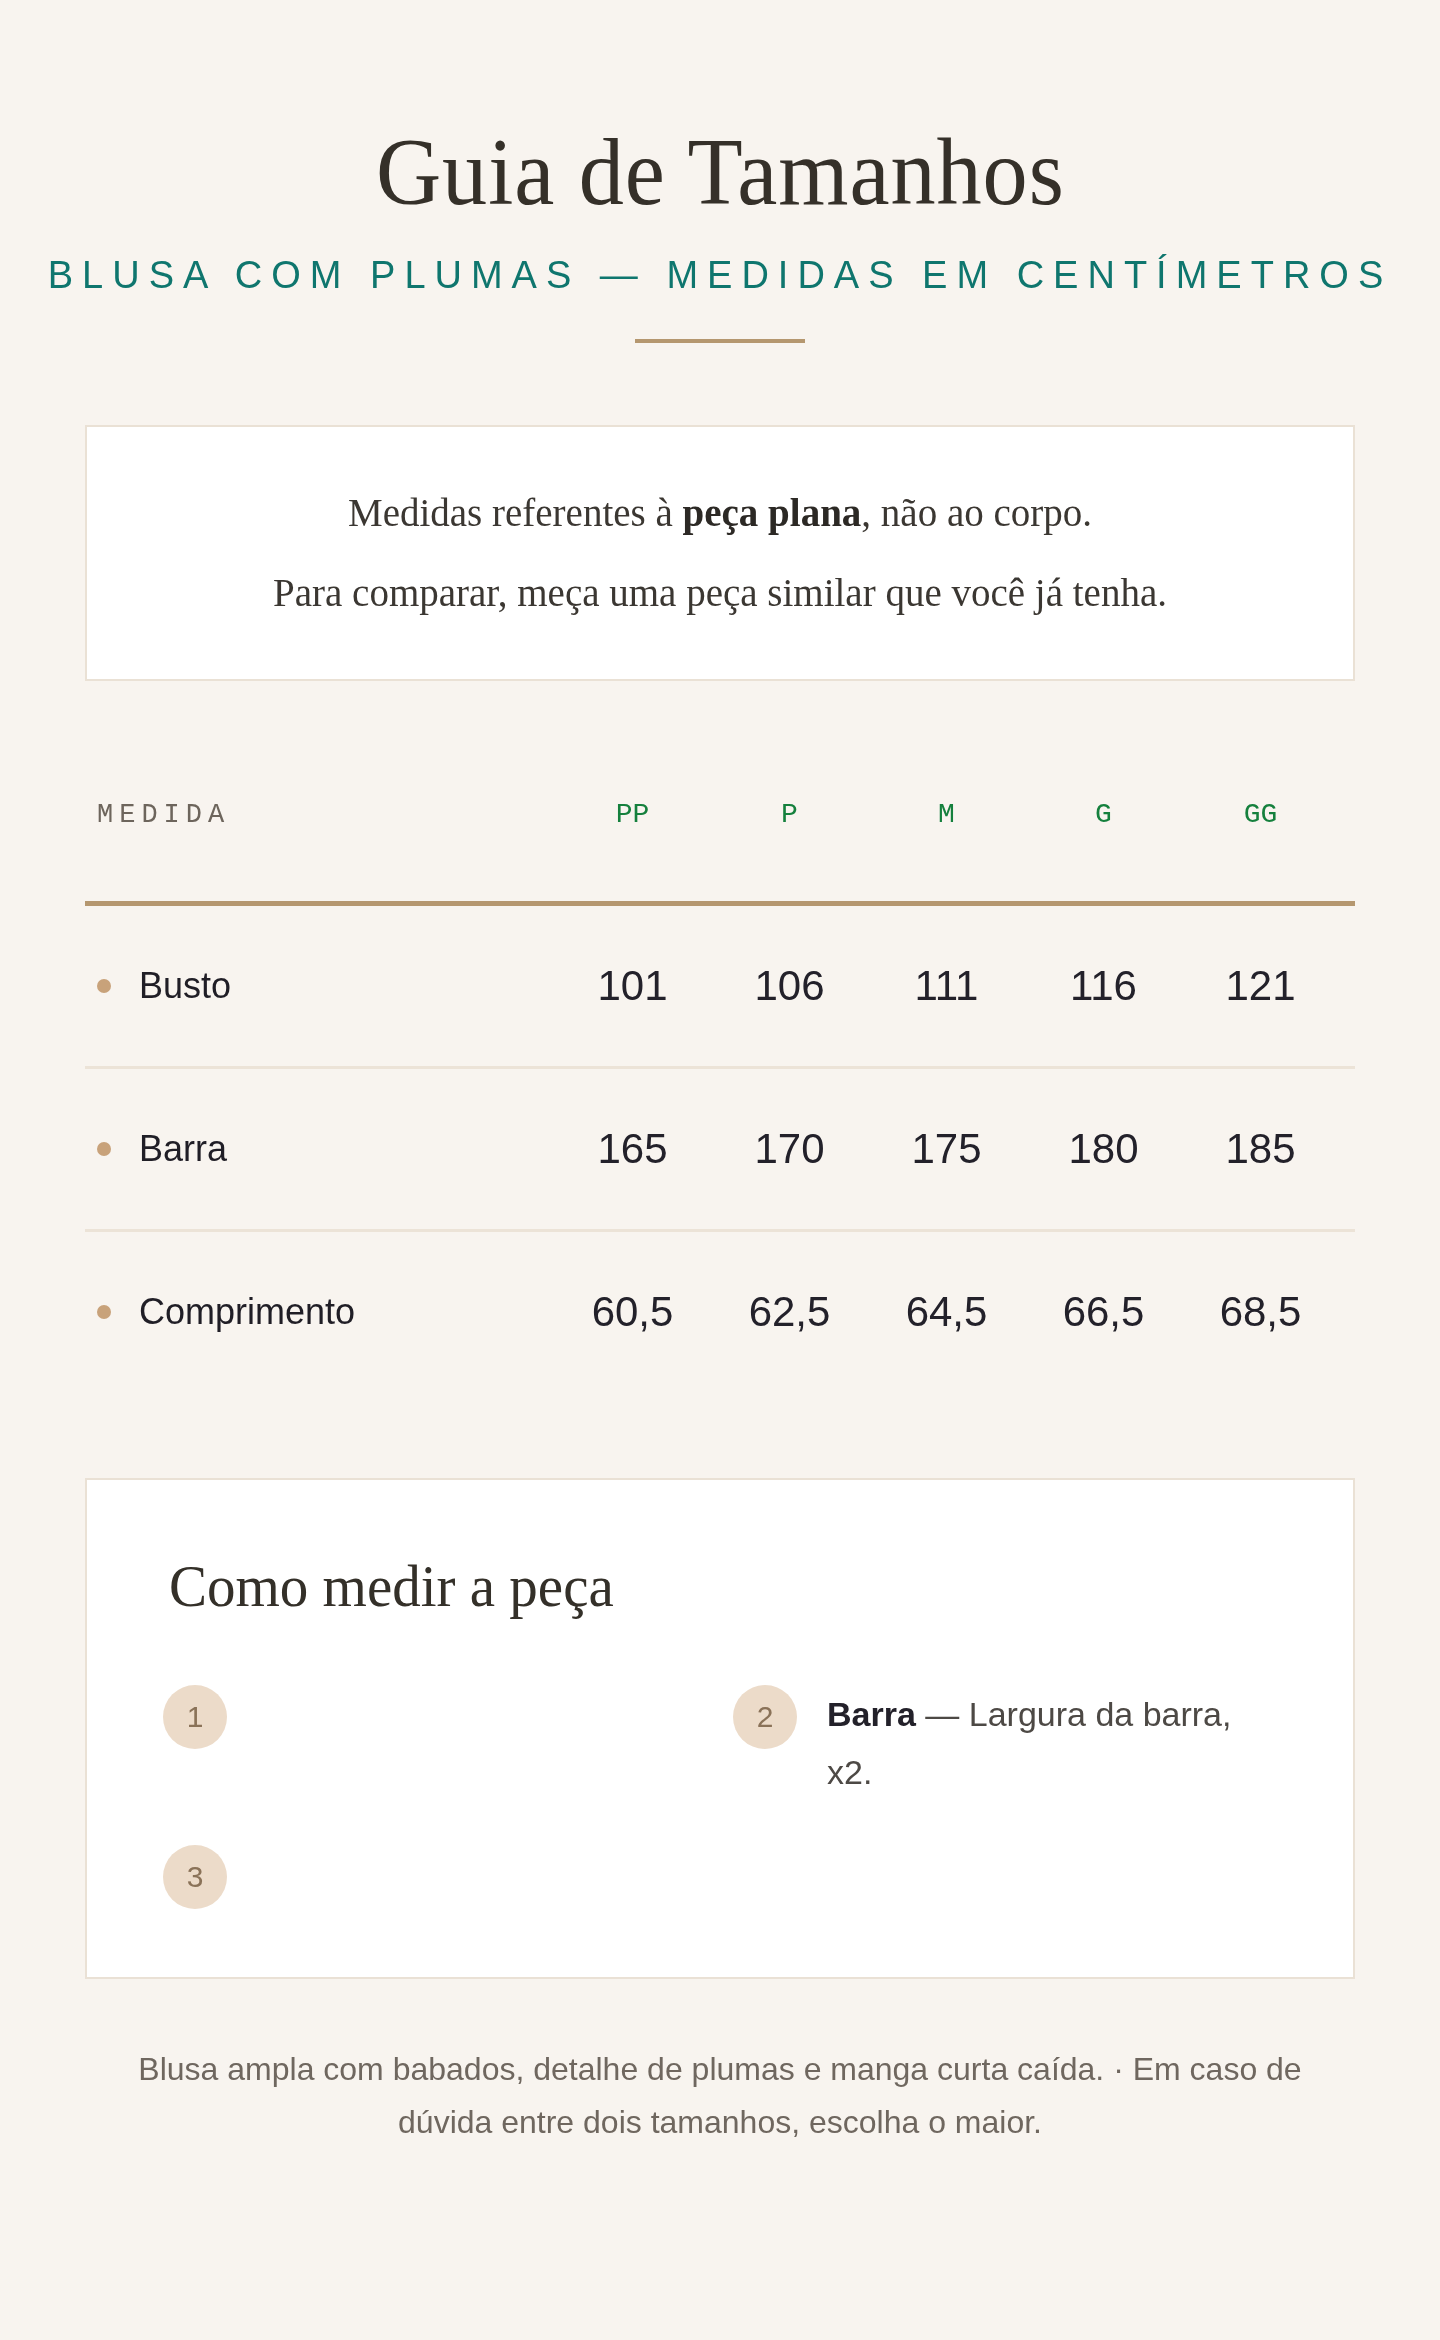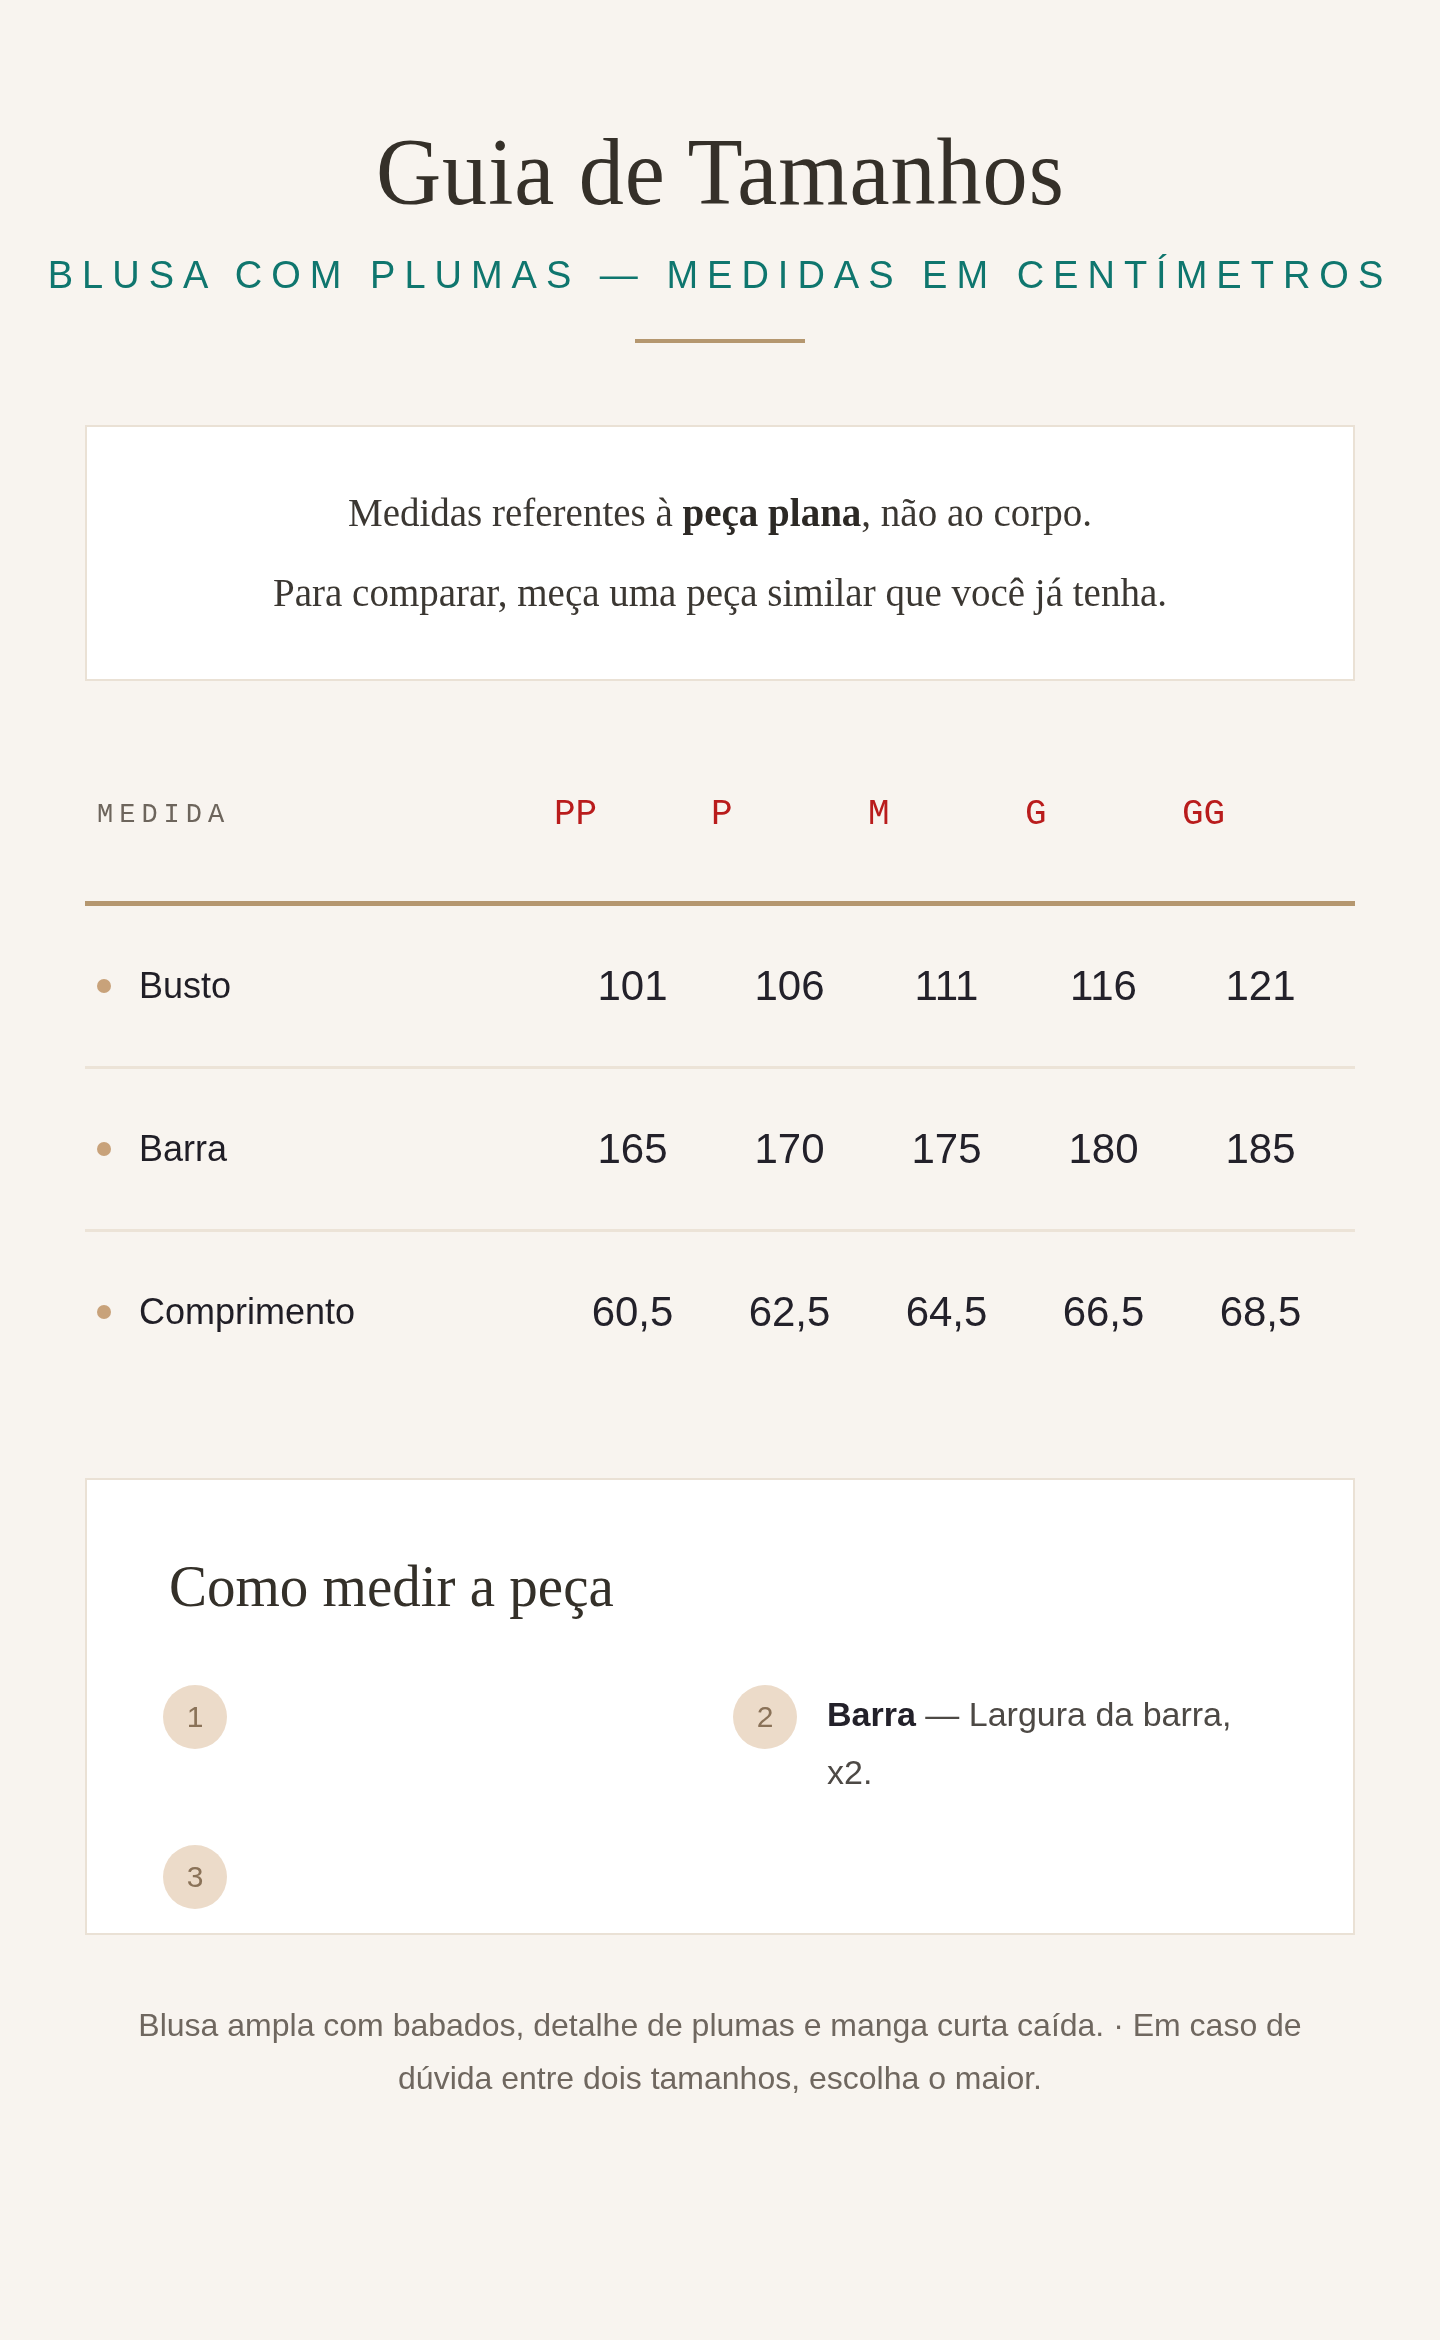--- a/index.html
+++ b/index.html
@@ -67,23 +67,23 @@
     align-items: center;
   }
   .thead { height: 48px; font-family: Liberation Mono, monospace; }
   .measure-h {
     font-size: 27px;
     letter-spacing: 6px;
     color: #6d655c;
     padding-left: 12px;
   }
   .size-h {
-    text-align: left;
-    font-size: 36px;
-    color: #b91c1c;
+    text-align: center;
+    font-size: 28px;
+    color: #15803d;
   }
   .rule { height: 5px; margin-top: 62px; border: 0; }
   .trow { height: 160px; }
   .row-label {
     display: flex;
     align-items: center;
     gap: 28px;
     padding-left: 12px;
     font-size: 36px;
     color: #201e26;
@@ -96,21 +96,21 @@
   .tval {
     text-align: center;
     font-size: 42px;
     color: #23212a;
   }
   .tsep { height: 3px; background: #ece3d7; border: 0; }
 
   
   .howto-card {
     margin-top: 86px;
-    padding: 72px 0 24px;
+    padding: 72px 0 68px;
   }
   .howto-title {
     display: inline-block;
     margin-left: 82px;
     font-family: "Liberation Serif", serif;
     font-weight: 400;
     font-size: 60px;
     color: #343029;
     transform: scaleX(0.95);
     transform-origin: left center;

